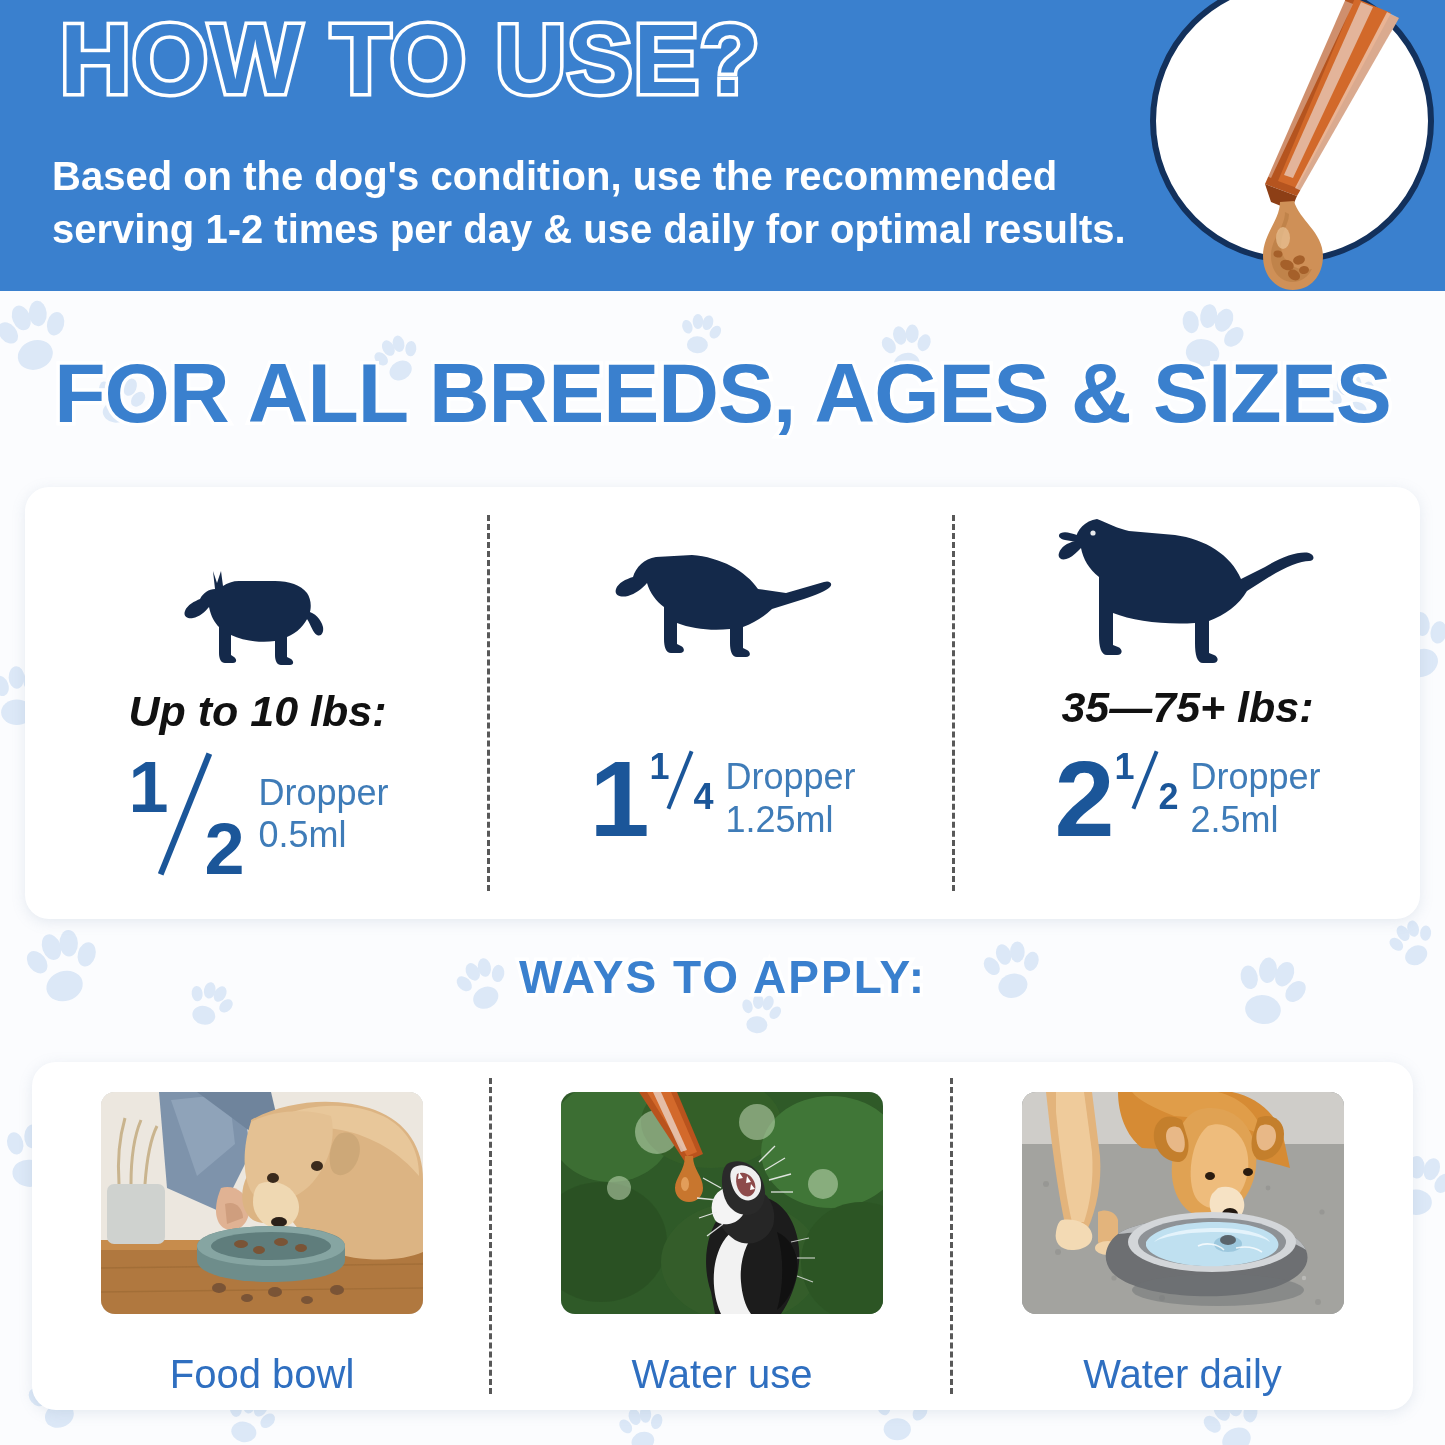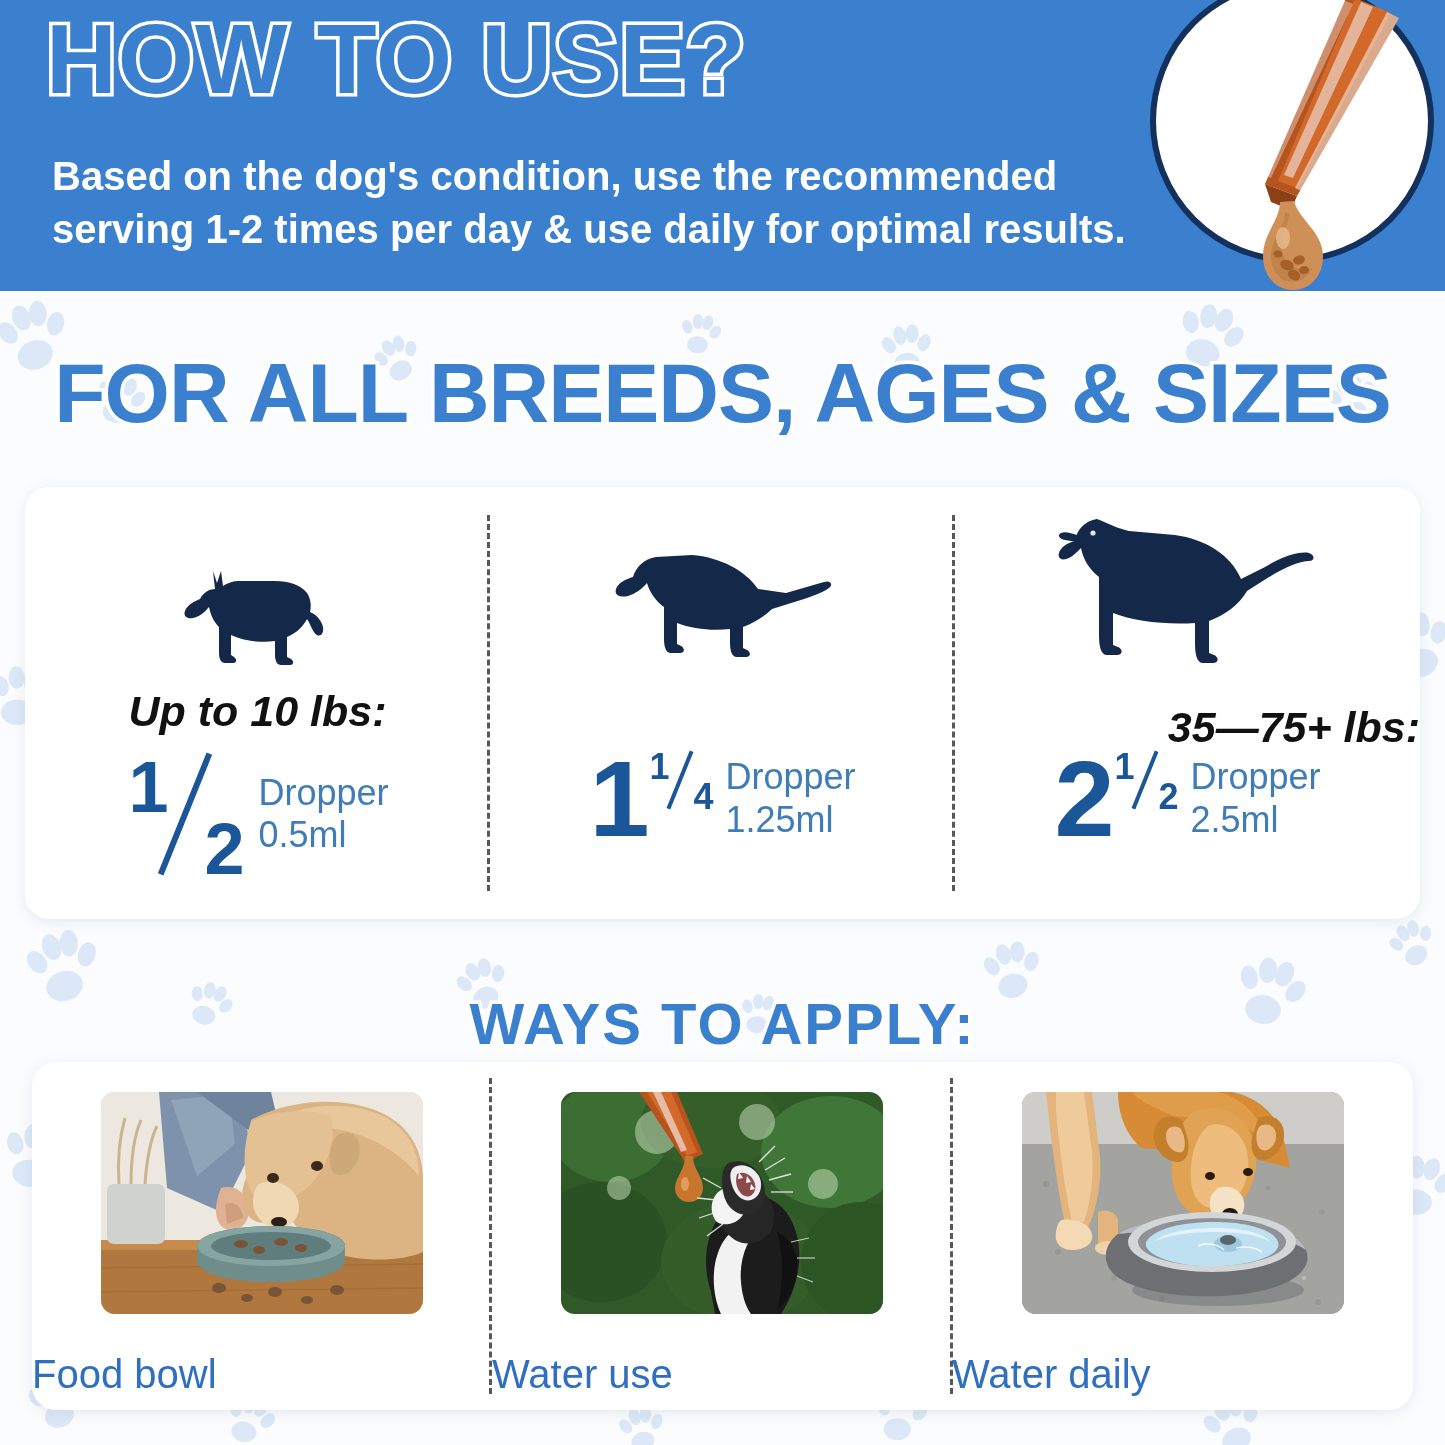--- a/index.html
+++ b/index.html
@@ -13,21 +13,21 @@
 
   
   #paw-layer { position:absolute; inset:0; z-index:0; pointer-events:none; }
 
   
   .header {
     position:absolute; left:0; top:0; width:1445px; height:291px;
     background:#3a80ce; z-index:2;
   }
   .header-title {
-    position:absolute; left:46px; top:8px;
+    position:absolute; left:60px; top:8px;
     font-size:98px; font-weight:bold; letter-spacing:1px;
     color:#3a80ce; line-height:1.05;
     -webkit-text-stroke:7px #ffffff;
     paint-order:stroke fill;
     white-space:nowrap;
   }
   .header-sub {
     position:absolute; left:52px; top:150px; width:1090px;
     font-size:40px; line-height:1.32; color:#ffffff; font-weight:700;
   }
@@ -36,21 +36,21 @@
 
   
   .sec-heading {
     position:absolute; width:100%; text-align:center;
     font-weight:bold; color:#3a80ce;
     -webkit-text-stroke:7px #ffffff;
     paint-order:stroke fill;
     white-space:nowrap; z-index:2;
   }
   #breeds-heading { top:345px; font-size:84px; letter-spacing:-1px; }
-  #apply-heading  { top:950px; font-size:58px; letter-spacing:2px;margin-top:40px; }
+  #apply-heading  { top:950px; font-size:46px; letter-spacing:2px; }
 
   
   .card {
     position:absolute; background:#ffffff; border-radius:24px;
     box-shadow:0 3px 14px rgba(120,140,170,.17);
     z-index:2;
   }
   #dosage-card { left:25px; top:487px; width:1395px; height:432px; }
   #apply-card  { left:32px; top:1062px; width:1381px; height:348px; }
 
@@ -110,21 +110,21 @@
   #apply-col-1 { left:460px; width:460px; }
   #apply-col-2 { left:920px; width:461px; }
 
   .photo {
     position:absolute; top:30px; left:50%; transform:translateX(-50%);
     width:322px; height:222px; border-radius:14px; overflow:hidden;
     background:#cfd6dd;
   }
   .photo svg { display:block; width:100%; height:100%; }
   .apply-caption {
-    position:absolute; top:290px; left:0; width:100%; text-align:left;
+    position:absolute; top:290px; left:0; width:100%; text-align:center;
     font-size:40px; color:#2f6fc0; font-weight:500; white-space:nowrap;
   }
 </style>
 </head>
 <body>
 
 <svg id="paw-layer" viewBox="0 0 1445 1445">
   <defs>
     <g id="paw">
       <ellipse cx="0" cy="30" rx="21" ry="17" transform="rotate(-8 0 30)"></ellipse>
@@ -271,21 +271,21 @@
         <path fill="#14294a" d="M42 24 C30 26 22 34 20 46 C12 48 6 52 4 58 C2 64 8 66 14 63
           C18 61 22 57 26 53 C28 64 34 74 44 82 L44 140 C44 152 46 160 52 160 L62 160
           C68 160 68 154 63 152 L58 150 L58 118 C78 126 110 130 140 128 L140 148
           C140 160 142 168 148 168 L158 168 C164 168 164 162 159 160 L154 158 L154 126
           C170 120 184 110 192 96 L214 82 C230 72 246 66 254 66 C260 66 260 60 254 58
           C244 56 226 62 210 72 L186 84 C176 60 150 44 120 40 L74 36 C64 34 52 28 42 24 Z"></path>
         <path fill="#14294a" d="M22 40 C16 38 10 36 6 38 C2 40 4 44 10 45 L22 47 Z"></path>
         <circle cx="38" cy="38" r="2.6" fill="#ffffff" opacity=".9"></circle>
       </svg>
     </div>
-    <div class="weight-label" style="top:216px;text-align:right;">35—75+ lbs:</div>
+    <div class="weight-label" style="top:196px;">35—75+ lbs:</div>
     <div class="dose-row" style="top:262px;">
       <div class="dose-amt">
         <span class="amt-whole">2</span>
         <span class="frac frac-sup">
           <span class="frac-num">1</span>
           <span class="frac-bar"></span>
           <span class="frac-den">2</span>
         </span>
       </div>
       <div class="dose-text">

